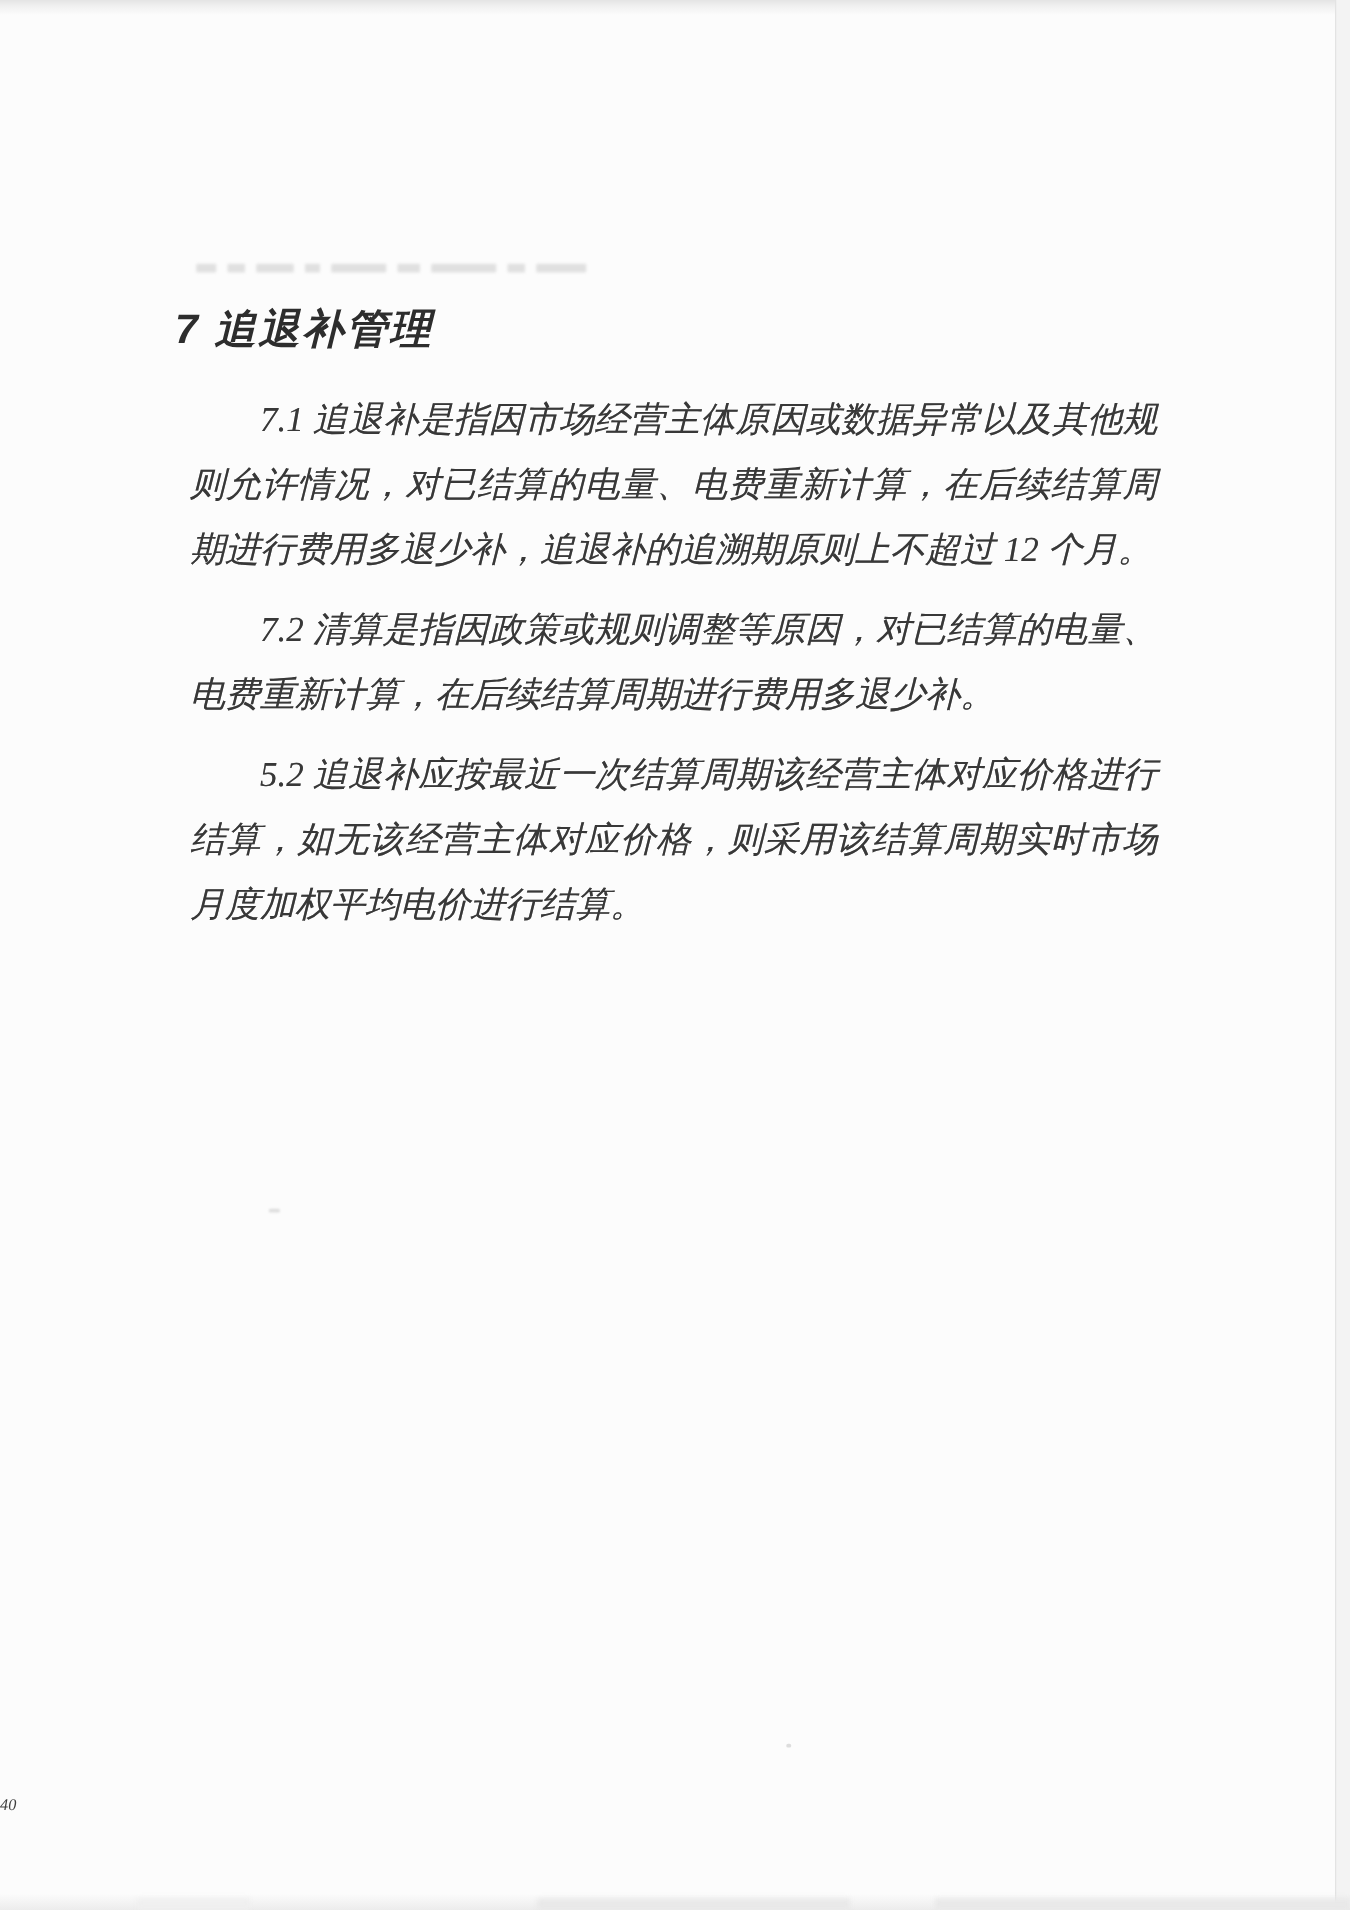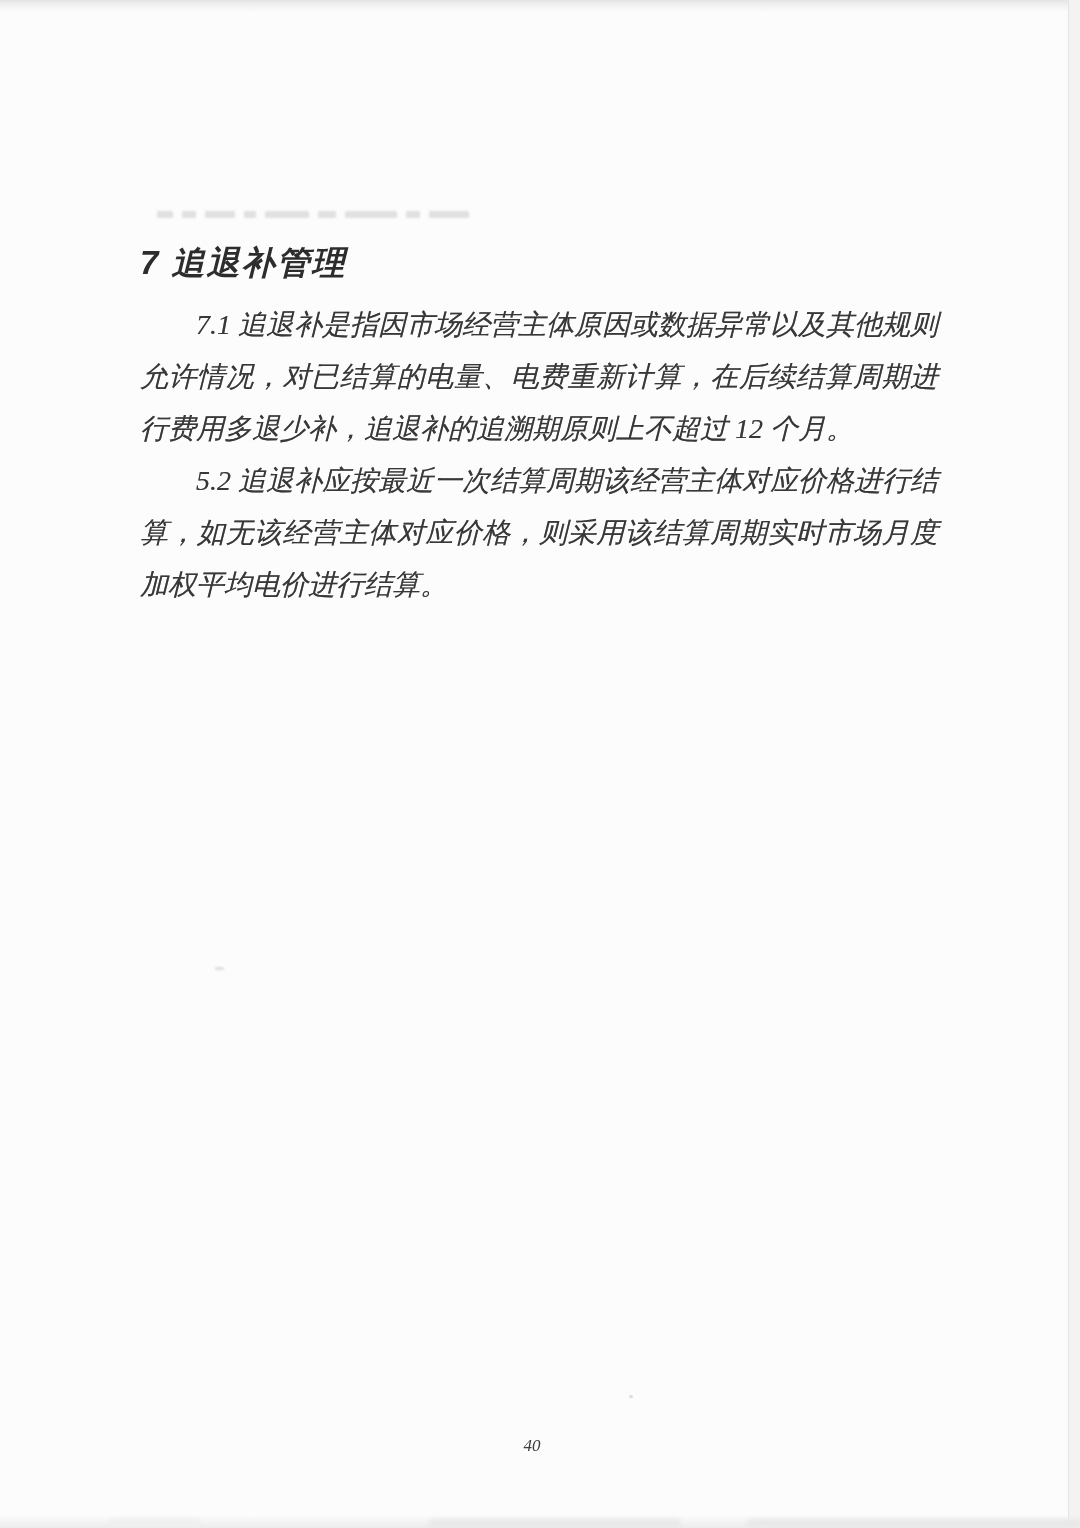--- a/index.html
+++ b/index.html
@@ -70,26 +70,26 @@
   
   .content {
     position: absolute; left: 140px; top: 299px; width: 798px;
     font-size: 28px;
     line-height: 52px;
     color: #383838;
     text-align: justify;
     text-justify: inter-ideograph;
     text-shadow: 0 0 0.5px rgba(56,56,56,0.55);
   }
-  .content p { margin: 0; text-indent: 2em; }
+  .content p { margin: 12px; text-indent: 2em; }
   
   .page-number {
     position: absolute; left: 0; top: 1436px; width: 1064px;
-    text-align: center;
-    font-size: 17px;
+    text-align: left;
+    font-size: 13px;
     color: #3f3f3f;
   }
 </style>
 </head>
 <body>
 
 <div class="page">
 
   <div class="scan-edge-top"></div>
   <div class="scan-edge-right"></div>
@@ -109,18 +109,19 @@
       <span class="g6"></span>
     <span class="g7"></span>
       <span class="g8"></span>
       <span class="g9"></span>
   </div>
 
   <h1 class="heading">7 追退补管理</h1>
 
   <div class="content">
     <p>7.1 追退补是指因市场经营主体原因或数据异常以及其他规则允许情况，对已结算的电量、电费重新计算，在后续结算周期进行费用多退少补，追退补的追溯期原则上不超过 12 个月。</p>
+    <p>7.2 清算是指因政策或规则调整等原因，对已结算的电量、电费重新计算，在后续结算周期进行费用多退少补。</p>
     <p>5.2 追退补应按最近一次结算周期该经营主体对应价格进行结算，如无该经营主体对应价格，则采用该结算周期实时市场月度加权平均电价进行结算。</p>
   </div>
 
   <div class="page-number">40</div>
 
 </div>
 
 </body></html>

